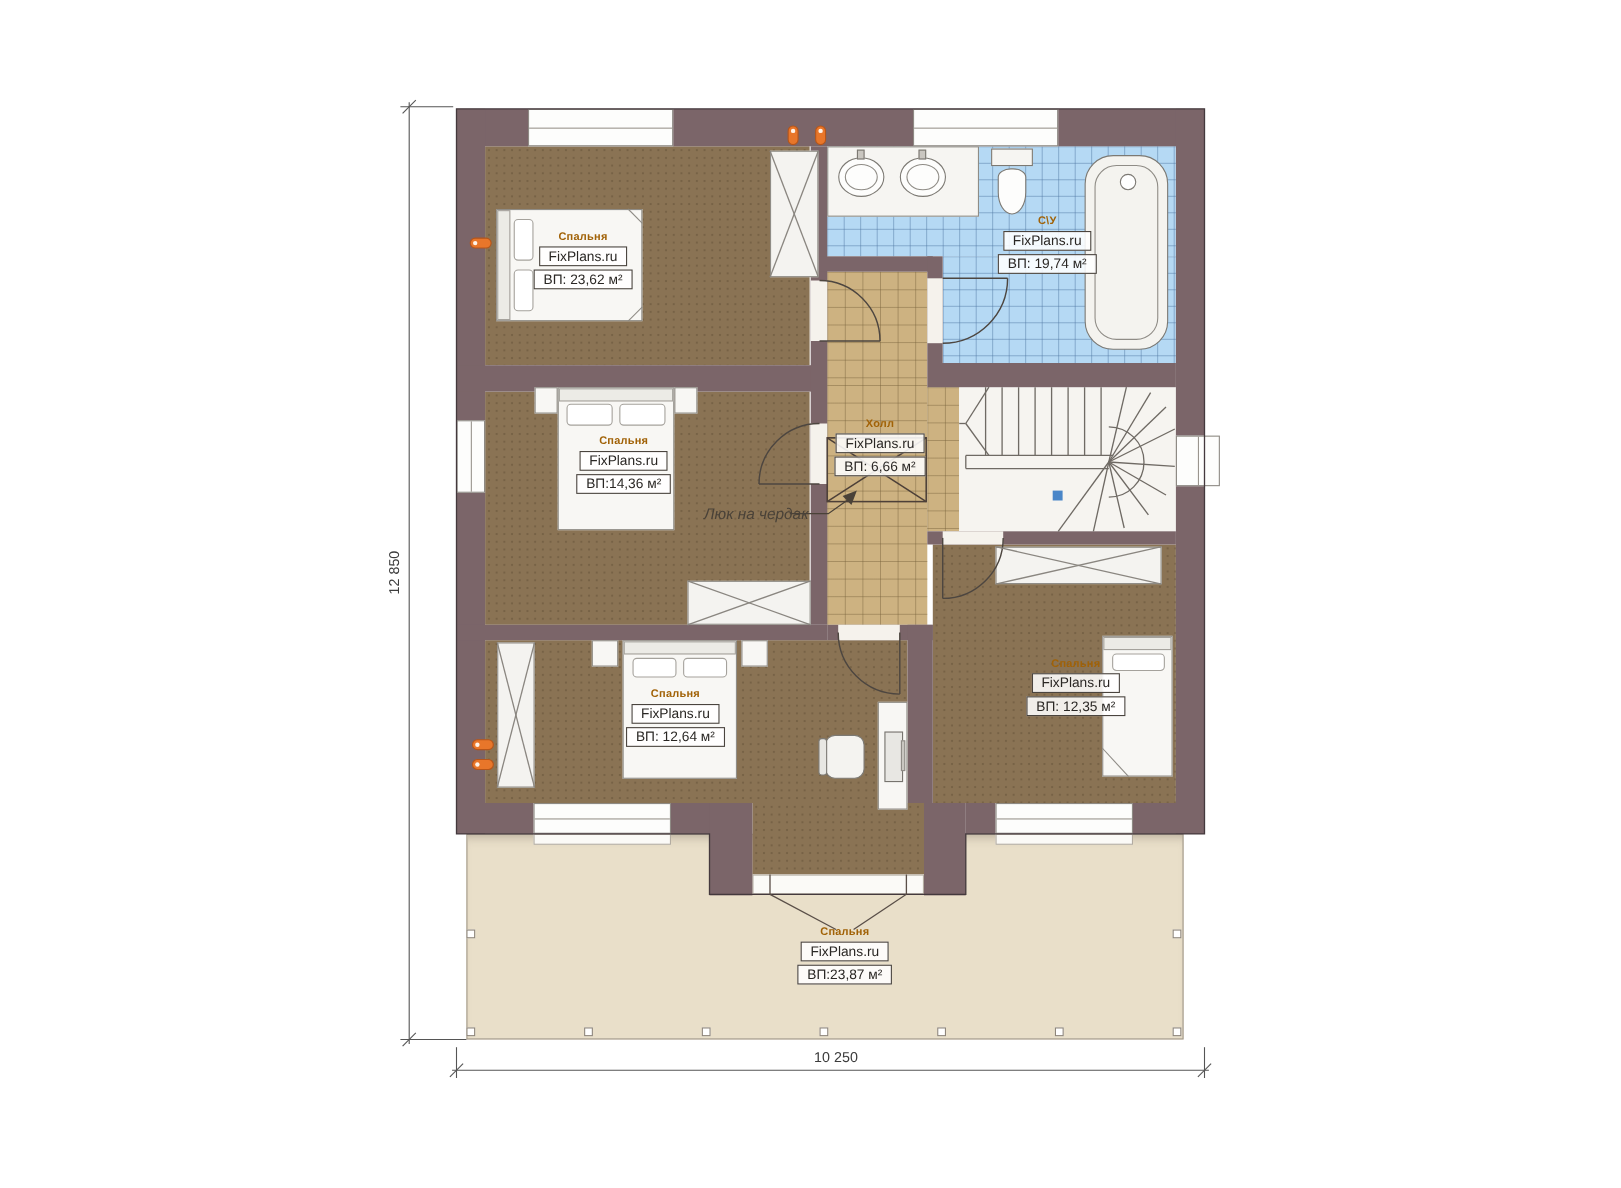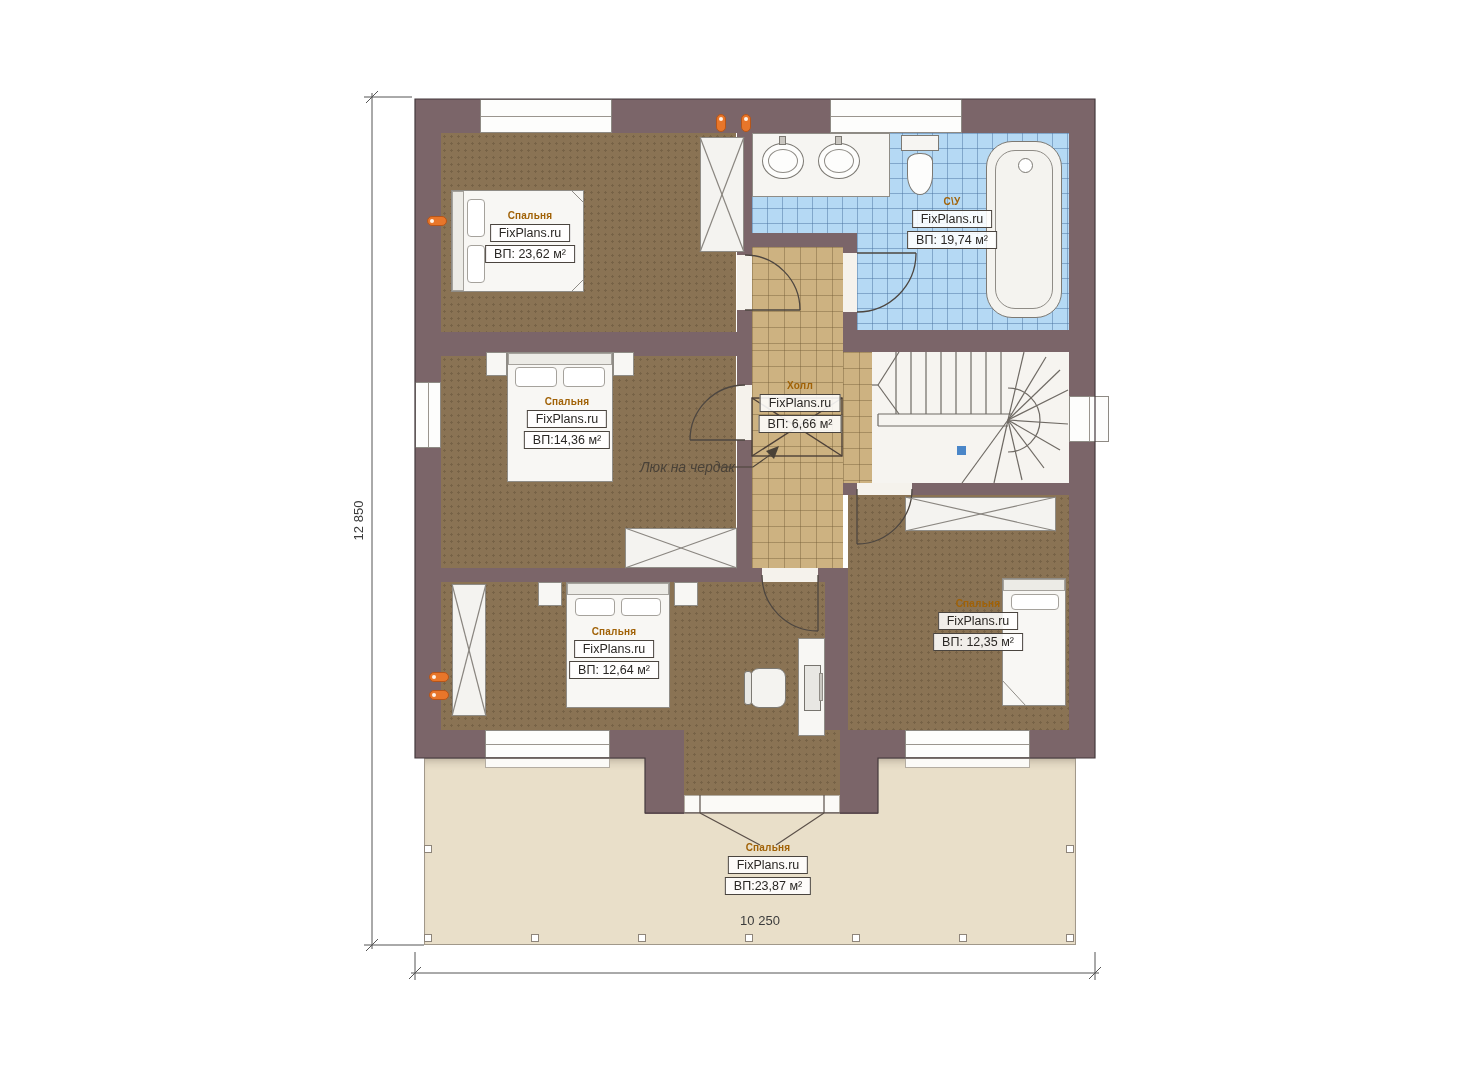--- a/index.html
+++ b/index.html
@@ -304,15 +304,15 @@
     <div class="rl-box">ВП: 12,35 м²</div>
   </div>
   <div class="room-label" style="left:768px;top:842px">
     <div class="rl-name">Спальня</div>
     <div class="rl-box">FixPlans.ru</div>
     <div class="rl-box">ВП:23,87 м²</div>
   </div>
 
   <div class="annot" style="left:640px;top:459px;width:78px;text-align:right">Люк на чердак</div>
   <div class="dim" style="left:318px;top:513px;width:80px;text-align:center;transform:rotate(-90deg)">12 850</div>
-  <div class="dim" style="left:720px;top:913px;width:80px;text-align:center">10 250</div>
+  <div class="dim" style="left:720px;top:953px;width:80px;text-align:center">10 250</div>
 
 </div>
 
 </body></html>

